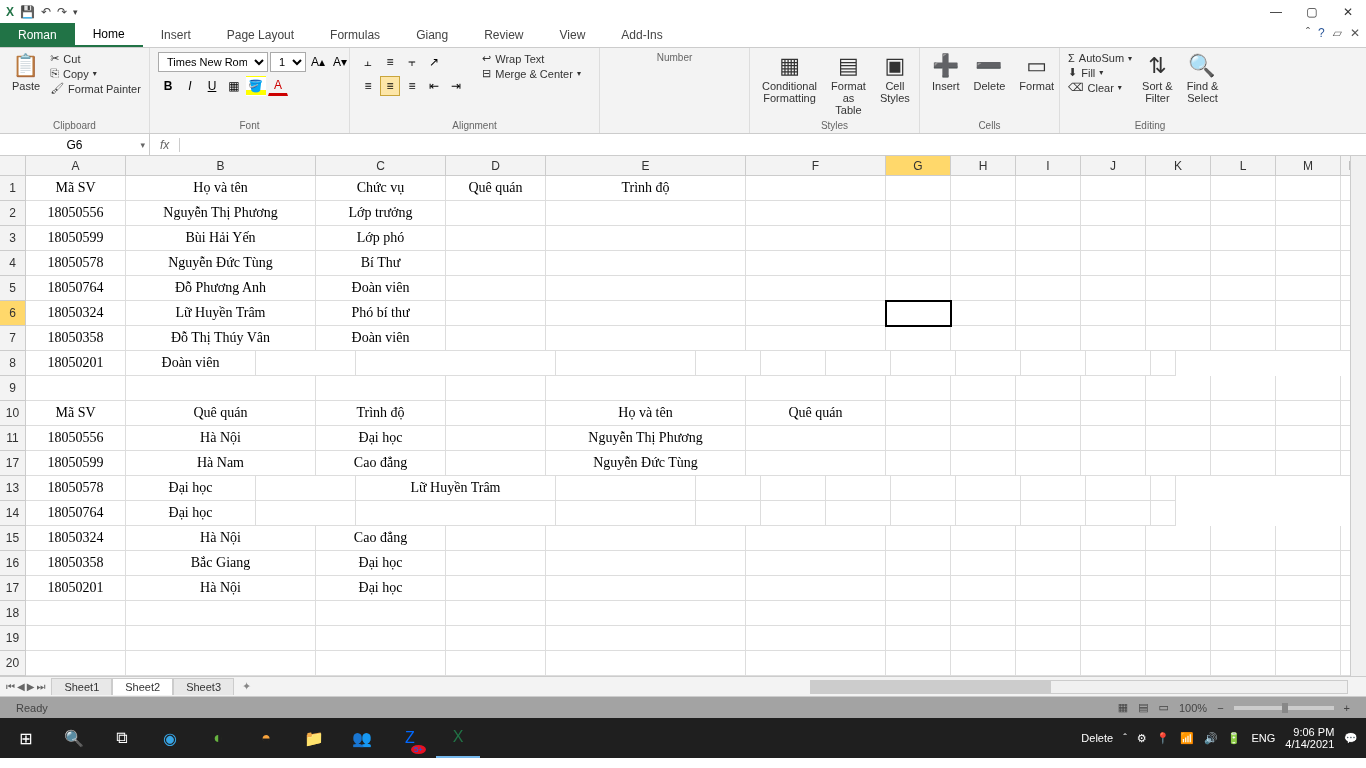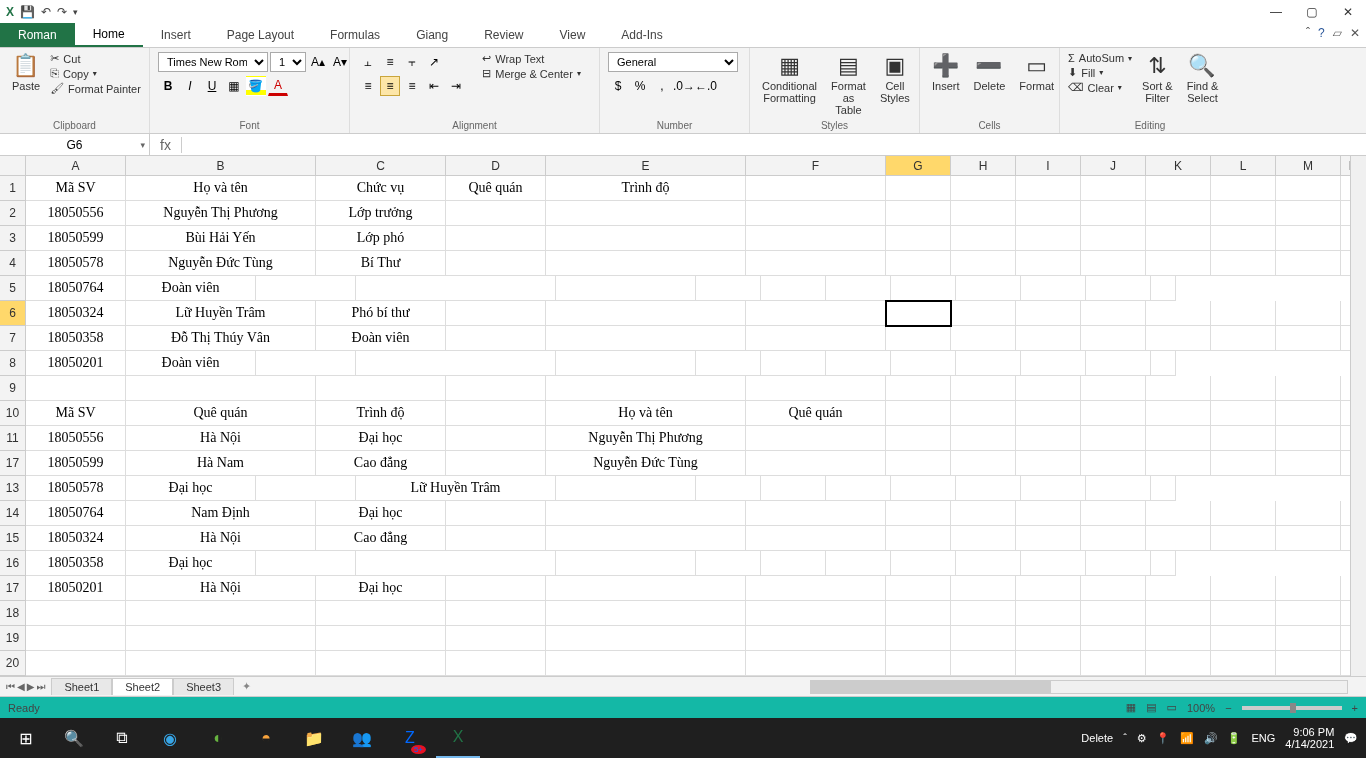--- a/index.html
+++ b/index.html
@@ -34,21 +34,21 @@
 .font-select { font-size: 11px; border: 1px solid #aaa; padding: 1px 4px; background: #fff; height: 20px; }
 .font-size-select { width: 36px; }
 .btn-sq { width: 20px; height: 20px; border: 1px solid transparent; display: inline-flex; align-items: center; justify-content: center; font-size: 12px; }
 
 
 .formula-bar { height: 22px; border-bottom: 1px solid #ccc; display: flex; align-items: stretch; background: #fff; }
 .name-box { width: 150px; border-right: 1px solid #ccc; display: flex; align-items: center; justify-content: center; font-size: 12px; position: relative; }
 .name-box input { border: none; width: 100px; text-align: center; font-size: 12px; outline: none; }
 .name-box .dd { position: absolute; right: 4px; font-size: 9px; color: #666; }
 .fx-area { display: flex; align-items: center; flex: 1; }
-.fx-label { padding: 0 10px; font-size: 14px; color: #666; border-right: 1px solid #ccc; }
+.fx-label { padding: 0 10px; font-style: italic; font-size: 12px; color: #666; border-right: 1px solid #ccc; }
 .formula-input { flex: 1; border: none; outline: none; font-size: 12px; padding: 0 6px; }
 
 
 .grid-area { position: relative; height: 520px; overflow: hidden; }
 .col-headers { display: flex; height: 20px; background: #f3f3f3; border-bottom: 1px solid #ccc; }
 .corner { width: 28px; border-right: 1px solid #ccc; background: #f3f3f3; }
 .col-h { border-right: 1px solid #ccc; text-align: center; font-size: 12px; color: #333; display: flex; align-items: center; justify-content: center; background: #f3f3f3; }
 .col-h.selected { background: #ffd86b; }
 .grid-body { display: flex; height: 500px; }
 .row-headers { width: 28px; background: #f3f3f3; }
@@ -62,21 +62,21 @@
 
 .sheet-tabs-bar { height: 20px; background: #f3f3f3; border-top: 1px solid #ccc; display: flex; align-items: center; font-size: 11px; position: relative; }
 .sheet-nav { display: flex; gap: 2px; padding: 0 6px; color: #666; }
 .sheet-nav span { font-size: 10px; }
 .sheet-tab { padding: 2px 12px; background: #e8e8e8; border: 1px solid #ccc; border-bottom: none; font-size: 11px; color: #333; }
 .sheet-tab.active { background: #fff; }
 .hscroll { position: absolute; right: 18px; left: 810px; top: 3px; height: 14px; background: #f0f0f0; border: 1px solid #ccc; }
 .hscroll-thumb { position: absolute; left: 0; width: 240px; height: 100%; background: #ccc; }
 
 
-.status-bar { height: 22px; background: #14b8a6; border-top: 1px solid #ccc; display: flex; align-items: center; justify-content: space-between; padding: 0 8px; font-size: 11px; color: #444; }
+.status-bar { height: 22px; background: #a3a3a3; border-top: 1px solid #ccc; display: flex; align-items: center; justify-content: space-between; padding: 0 16px; font-size: 11px; color: #444; }
 .status-right { display: flex; align-items: center; gap: 10px; }
 .zoom-slider { width: 100px; height: 4px; background: #ccc; position: relative; }
 .zoom-slider .thumb { position: absolute; left: 48px; top: -3px; width: 6px; height: 10px; background: #888; }
 
 
 .taskbar { height: 40px; background: #1f1f1f; display: flex; align-items: center; justify-content: space-between; color: #fff; }
 .taskbar-left { display: flex; align-items: center; gap: 4px; padding-left: 4px; }
 .taskbar-left .tb-item { width: 44px; height: 40px; display: flex; align-items: center; justify-content: center; font-size: 16px; }
 .taskbar-left .tb-item.active { border-bottom: 2px solid #76b9ed; }
 .taskbar-right { display: flex; align-items: center; gap: 10px; padding-right: 8px; font-size: 11px; }
@@ -204,30 +204,20 @@
             <span>⊟</span>
             <span>Merge &amp; Center</span>
             <span style="font-size:8px;"> ▾</span>
           </div>
       </div>
     </div>
     <div class="group-label">Alignment</div>
   </div>
 
   <div class="ribbon-group" style="width:150px;">
-    <div class="group-content" style="flex-direction:column;gap:4px;">
-      <select class="font-select" style="width:130px;"><option>General</option></select>
-      <div class="font-row">
-        <span class="btn-sq">$</span>
-        <span class="btn-sq">%</span>
-        <span class="btn-sq">,</span>
-        <span class="btn-sq">.0→</span>
-        <span class="btn-sq">←.0</span>
-      </div>
-    </div>
     <div class="group-label">Number</div>
   </div>
 
   <div class="ribbon-group" style="width:170px;">
     <div class="group-content">
       <div class="ribbon-big-btn">
           <span class="icon">▦</span>
           <span style="white-space:pre-line;">Conditional
 Formatting</span>
         </div>
@@ -411,20 +401,21 @@
           <div class="cell cH" style="width: 65px;"></div>
           <div class="cell cI" style="width: 65px;"></div>
           <div class="cell cJ" style="width: 65px;"></div>
           <div class="cell cK" style="width: 65px;"></div>
           <div class="cell cL" style="width: 65px;"></div>
           <div class="cell cM" style="width: 65px;"></div>
           <div class="cell cN" style="width: 25px;"></div>
         </div>
         <div class="row">
           <div class="cell cA" style="width: 100px;">18050764</div>
+          <div class="cell cB" style="width: 190px;">Đỗ Phương Anh</div>
           <div class="cell cC" style="width: 130px;">Đoàn viên</div>
           <div class="cell cD" style="width: 100px;"></div>
           <div class="cell cE" style="width: 200px;"></div>
           <div class="cell cF" style="width: 140px;"></div>
           <div class="cell cG" style="width: 65px;"></div>
           <div class="cell cH" style="width: 65px;"></div>
           <div class="cell cI" style="width: 65px;"></div>
           <div class="cell cJ" style="width: 65px;"></div>
           <div class="cell cK" style="width: 65px;"></div>
           <div class="cell cL" style="width: 65px;"></div>
@@ -552,21 +543,20 @@
           <div class="cell cH" style="width: 65px;"></div>
           <div class="cell cI" style="width: 65px;"></div>
           <div class="cell cJ" style="width: 65px;"></div>
           <div class="cell cK" style="width: 65px;"></div>
           <div class="cell cL" style="width: 65px;"></div>
           <div class="cell cM" style="width: 65px;"></div>
           <div class="cell cN" style="width: 25px;"></div>
         </div>
         <div class="row">
           <div class="cell cA" style="width: 100px;">18050764</div>
-          <div class="cell cB" style="width: 190px;">Nam Định</div>
           <div class="cell cC" style="width: 130px;">Đại học</div>
           <div class="cell cD" style="width: 100px;"></div>
           <div class="cell cE" style="width: 200px;"></div>
           <div class="cell cF" style="width: 140px;"></div>
           <div class="cell cG" style="width: 65px;"></div>
           <div class="cell cH" style="width: 65px;"></div>
           <div class="cell cI" style="width: 65px;"></div>
           <div class="cell cJ" style="width: 65px;"></div>
           <div class="cell cK" style="width: 65px;"></div>
           <div class="cell cL" style="width: 65px;"></div>
@@ -584,20 +574,21 @@
           <div class="cell cH" style="width: 65px;"></div>
           <div class="cell cI" style="width: 65px;"></div>
           <div class="cell cJ" style="width: 65px;"></div>
           <div class="cell cK" style="width: 65px;"></div>
           <div class="cell cL" style="width: 65px;"></div>
           <div class="cell cM" style="width: 65px;"></div>
           <div class="cell cN" style="width: 25px;"></div>
         </div>
         <div class="row">
           <div class="cell cA" style="width: 100px;">18050358</div>
+          <div class="cell cB" style="width: 190px;">Bắc Giang</div>
           <div class="cell cC" style="width: 130px;">Đại học</div>
           <div class="cell cD" style="width: 100px;"></div>
           <div class="cell cE" style="width: 200px;"></div>
           <div class="cell cF" style="width: 140px;"></div>
           <div class="cell cG" style="width: 65px;"></div>
           <div class="cell cH" style="width: 65px;"></div>
           <div class="cell cI" style="width: 65px;"></div>
           <div class="cell cJ" style="width: 65px;"></div>
           <div class="cell cK" style="width: 65px;"></div>
           <div class="cell cL" style="width: 65px;"></div>

